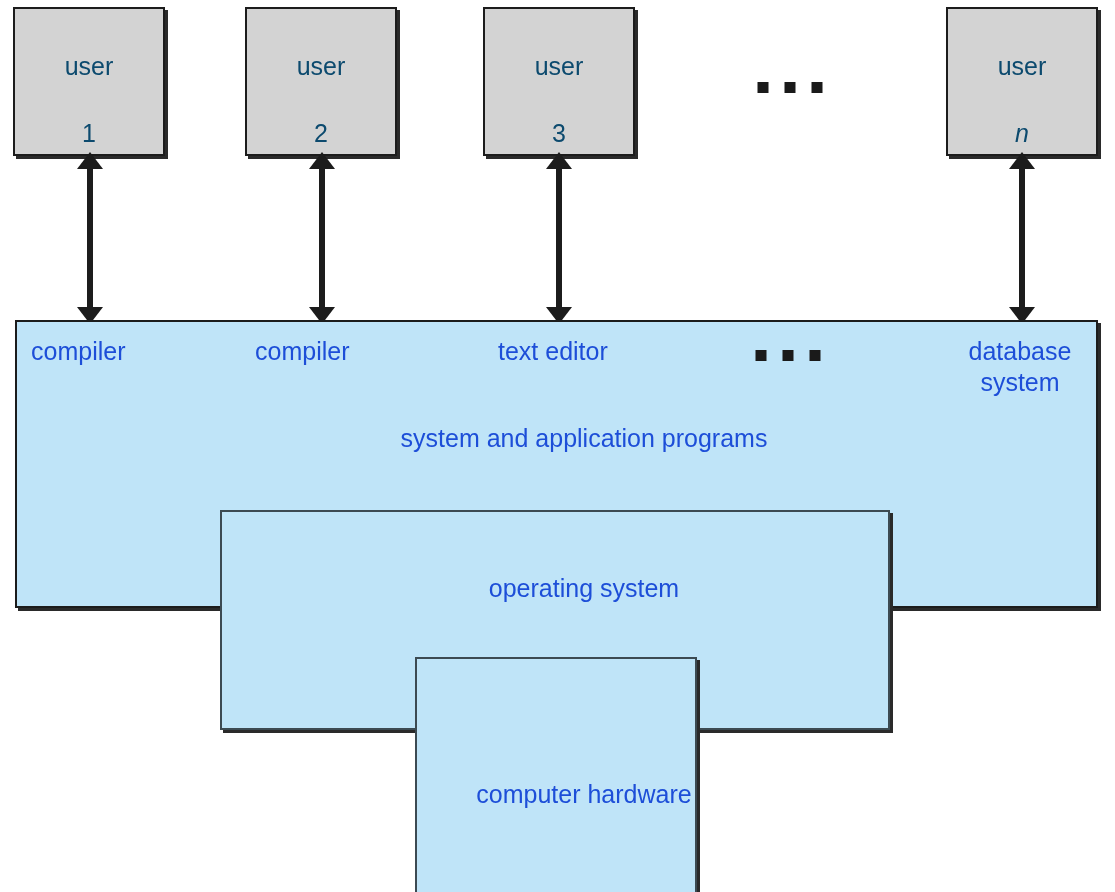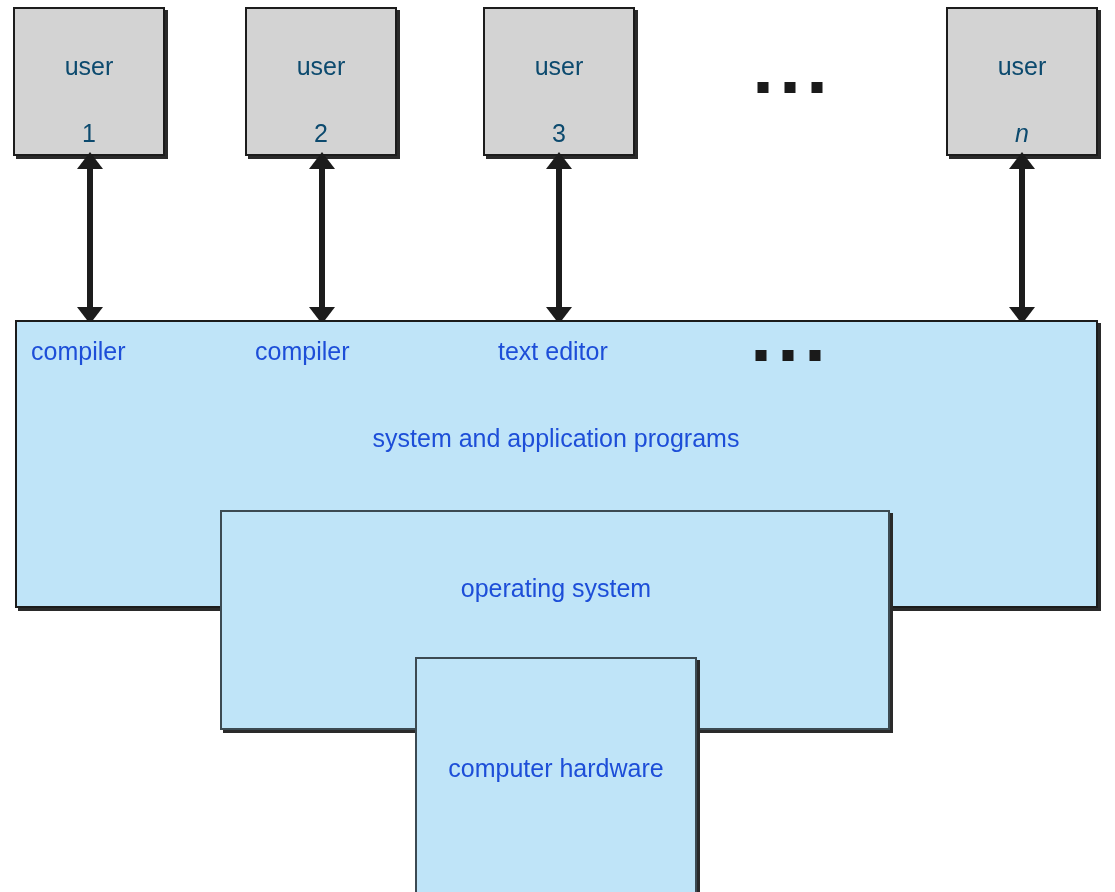--- a/index.html
+++ b/index.html
@@ -92,20 +92,21 @@
   .label {
     position: absolute;
     font-size: 25px;
     color: #1d4ed8;
     white-space: nowrap;
     line-height: 1.25;
   }
   .label.center {
     text-align: center;
     transform: translateX(-50%);
+    margin-left: 28px;
   }
   .label.right2 {
     text-align: center;
     white-space: normal;
     transform: translateX(-50%);
   }
 
   
   .ellipsis {
     position: absolute;
@@ -181,24 +182,28 @@
   <div class="label" style="left:255px; top:336px;">compiler</div>
 
   <div class="label" style="left:498px; top:336px;">text editor</div>
 
   <div class="ellipsis" style="left:788px; top:350px;">
     <span class="dot"></span>
     <span class="dot"></span>
     <span class="dot"></span>
   </div>
 
+  <div class="label right2" style="left:1020px; top:336px; width:170px;">
+    <span>database</span><br>
+    <span>system</span>
+  </div>
 
   <div class="label center" style="left:556px; top:423px;">system and application programs</div>
 
   <div class="blue-box" id="os-box" style="left:220px; top:510px; width:670px; height:220px;"></div>
 
   <div class="label center" style="left:556px; top:573px;text-align:right;">operating system</div>
 
   <div class="blue-box" id="hw-box" style="left:415px; top:657px; width:282px; height:238px;"></div>
 
-  <div class="label center" style="left:556px; top:753px;">computer hardware</div>
+  <div class="label center" style="left:556px; top:779px;">computer hardware</div>
 
 </div>
 
 </body></html>

